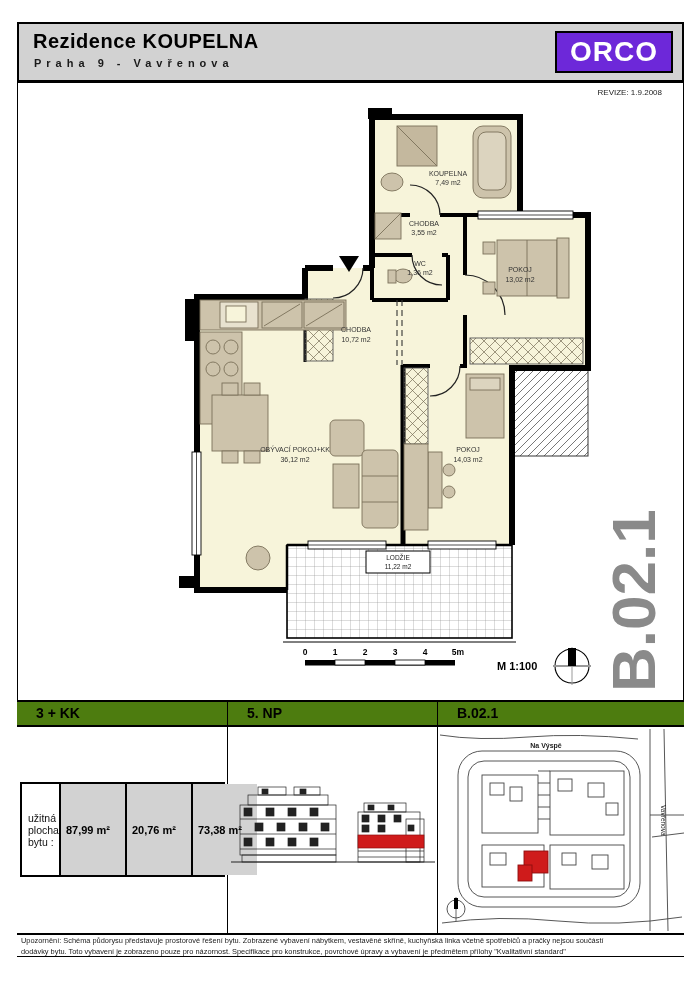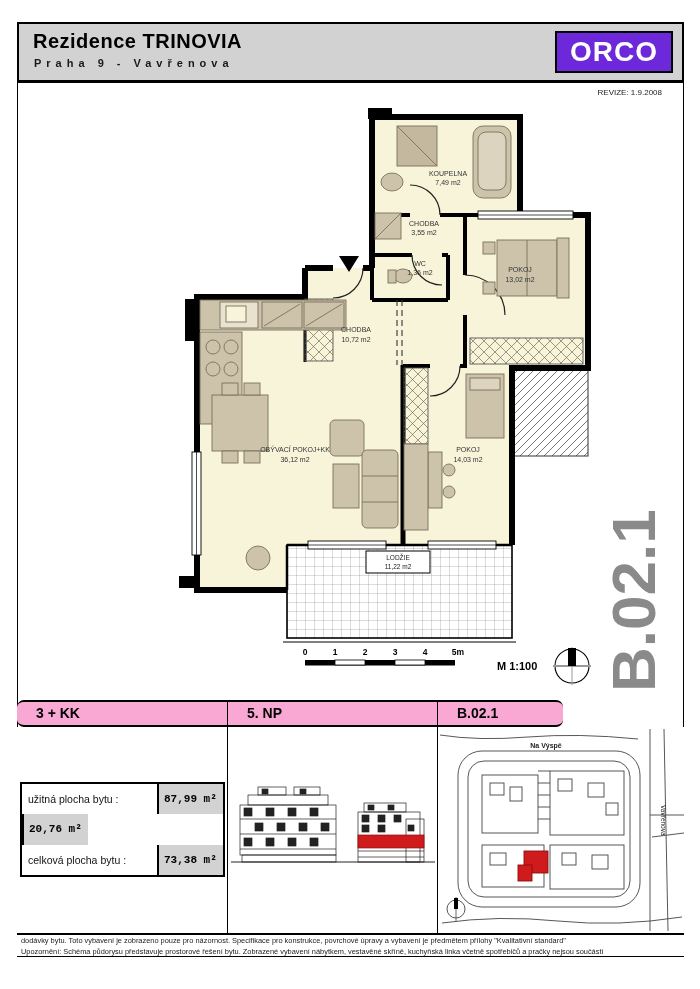--- a/index.html
+++ b/index.html
@@ -10,51 +10,51 @@
   .header{left:17px;top:22px;width:667px;height:60px;background:#d2d2d2;border:2px solid #000;box-sizing:border-box;z-index:3;}
   .title{position:absolute;left:14px;top:6px;font-size:20px;font-weight:bold;color:#000;letter-spacing:0.5px;}
   .subtitle{position:absolute;left:15px;top:33px;font-size:11px;font-weight:bold;color:#1a1a1a;letter-spacing:5px;}
   .logo{position:absolute;right:9px;top:7px;width:118px;height:42px;background:#6d28d9;border:2px solid #000;box-sizing:border-box;
         color:#fff;font-size:28px;font-weight:bold;text-align:center;line-height:38px;letter-spacing:1px;}
 
   
   .frame{left:17px;top:82px;width:667px;height:875px;border:1px solid #000;box-sizing:border-box;z-index:2;background:transparent;}
   .plan-svg{left:0;top:0;width:700px;height:989px;z-index:2;pointer-events:none;}
 
-  .summary-header{left:17px;top:700px;width:546px;height:27px;background:#f9a8d4;border-top:2px solid #000;border-bottom:2px solid #000;
-        box-sizing:border-box;z-index:4;display:flex;border-radius:7px;}
+  .summary-header{left:17px;top:700px;width:667px;height:27px;background:#4d7c0f;border-top:2px solid #000;border-bottom:2px solid #000;
+        box-sizing:border-box;z-index:4;display:flex;}
   .summary-cell{height:100%;box-sizing:border-box;font-size:14px;font-weight:bold;color:#000;line-height:23px;padding-left:19px;}
   .sc1{width:211px;border-right:1px solid #000;}
   .sc2{width:210px;border-right:1px solid #000;}
   .sc3{flex:1;}
 
   .panel-body{left:17px;top:727px;width:667px;height:206px;background:#fff;z-index:4;display:flex;box-sizing:border-box;}
   .pb-col{height:100%;box-sizing:border-box;position:relative;}
   .pb1{width:211px;border-right:1px solid #000;}
   .pb2{width:210px;border-right:1px solid #000;}
   .pb3{flex:1;}
 
-  .area-table{position:absolute;left:3px;right:2px;top:55px;height:95px;border:2px solid #000;box-sizing:border-box;display:flex;flex-direction:column;}
+  .area-table{position:absolute;left:3px;right:2px;top:55px;height:95px;border:2px solid #000;box-sizing:border-box;display:flex;flex-direction:row;}
   .at-row{flex:1;display:flex;}
   .at-label{flex:1;font-size:10.5px;color:#111;display:flex;align-items:center;padding-left:6px;}
-  .at-value{width:66px;background:#d2d2d2;border-left:2px solid #000;font-size:11px;font-weight:bold;display:flex;align-items:center;padding-left:5px;box-sizing:border-box;font-family:Liberation Mono, monospace;}
+  .at-value{width:66px;background:#d2d2d2;border-left:2px solid #000;font-size:11px;font-weight:bold;display:flex;align-items:center;padding-left:5px;box-sizing:border-box;}
 
   .disclaimer{left:17px;top:933px;width:667px;height:24px;border-top:2px solid #000;border-bottom:1px solid #000;box-sizing:border-box;
         z-index:4;background:#fff;font-size:7.4px;color:#1a1a1a;line-height:10.5px;padding:1px 4px;}
 
   .elev-wrap{position:absolute;left:0;top:40px;width:100%;}
   .site-wrap{position:absolute;left:0;top:0;width:100%;height:100%;}
 </style>
 </head>
 <body>
 
 <div class="abs frame"></div>
 
 <div class="abs header">
-  <div class="title">Rezidence TRINOVIA</div>
+  <div class="title">Rezidence KOUPELNA</div>
   <div class="subtitle">Praha 9 - Vavřenova</div>
   <div class="logo">ORCO</div>
 </div>
 
 <svg class="abs plan-svg" viewBox="0 0 700 989">
   <defs>
     <pattern id="grid" width="9" height="9" patternUnits="userSpaceOnUse">
       <path d="M9,0 V9 M0,9 H9" stroke="#8a8a8a" stroke-width="0.6" fill="none"></path>
     </pattern>
     <pattern id="diag" width="8" height="8" patternUnits="userSpaceOnUse">
@@ -246,21 +246,20 @@
   <div class="pb-col pb1">
     <div class="area-table">
       <div class="at-row">
         <div class="at-label">užitná plocha bytu :</div>
         <div class="at-value">87,99 m²</div>
       </div>
       <div class="at-row">
         <div class="at-value">20,76 m²</div>
       </div>
       <div class="at-row">
-        <div class="at-label">celková plocha bytu :</div>
         <div class="at-value">73,38 m²</div>
       </div>
     </div>
   </div>
 
   <div class="pb-col pb2">
     <div class="elev-wrap">
       <svg viewBox="0 0 210 110" width="210" height="110">
         <g stroke="#222" stroke-width="0.7" fill="none">
           <path d="M3,95 H207" stroke-width="1"></path>
@@ -346,15 +345,15 @@
           </g>
         </g>
         <text x="108" y="21" font-size="7" font-weight="bold" fill="#222" text-anchor="middle">Na Výspě</text>
         <text transform="translate(223,78) rotate(90)" font-size="6.5" fill="#222">Vavřenova</text>
       </svg>
     </div>
   </div>
 </div>
 
 <div class="abs disclaimer">
+  <div>Upozornění: Schéma půdorysu představuje prostorové řešení bytu. Zobrazené vybavení nábytkem, vestavěné skříně, kuchyňská linka včetně spotřebičů a pračky nejsou součástí</div>
   <div>dodávky bytu. Toto vybavení je zobrazeno pouze pro názornost. Specifikace pro konstrukce, povrchové úpravy a vybavení je předmětem přílohy "Kvalitativní standard"</div>
-  <div>Upozornění: Schéma půdorysu představuje prostorové řešení bytu. Zobrazené vybavení nábytkem, vestavěné skříně, kuchyňská linka včetně spotřebičů a pračky nejsou součástí</div>
 </div>
 
 </body></html>

